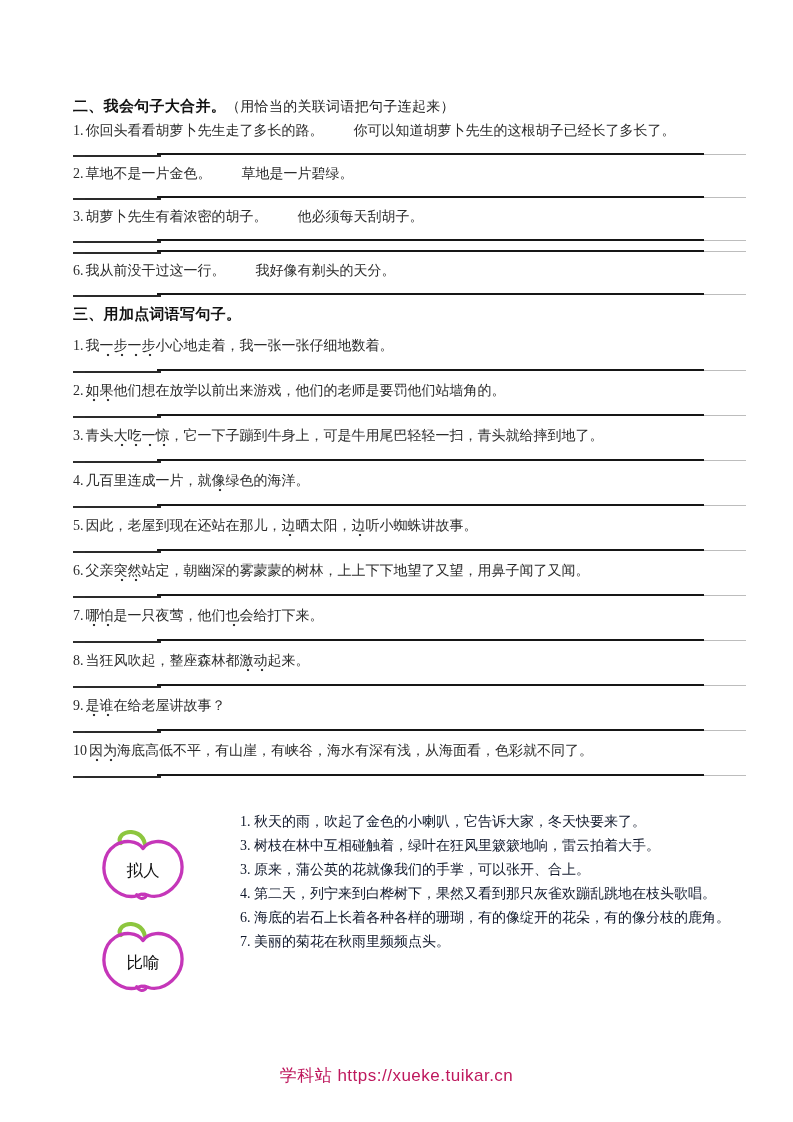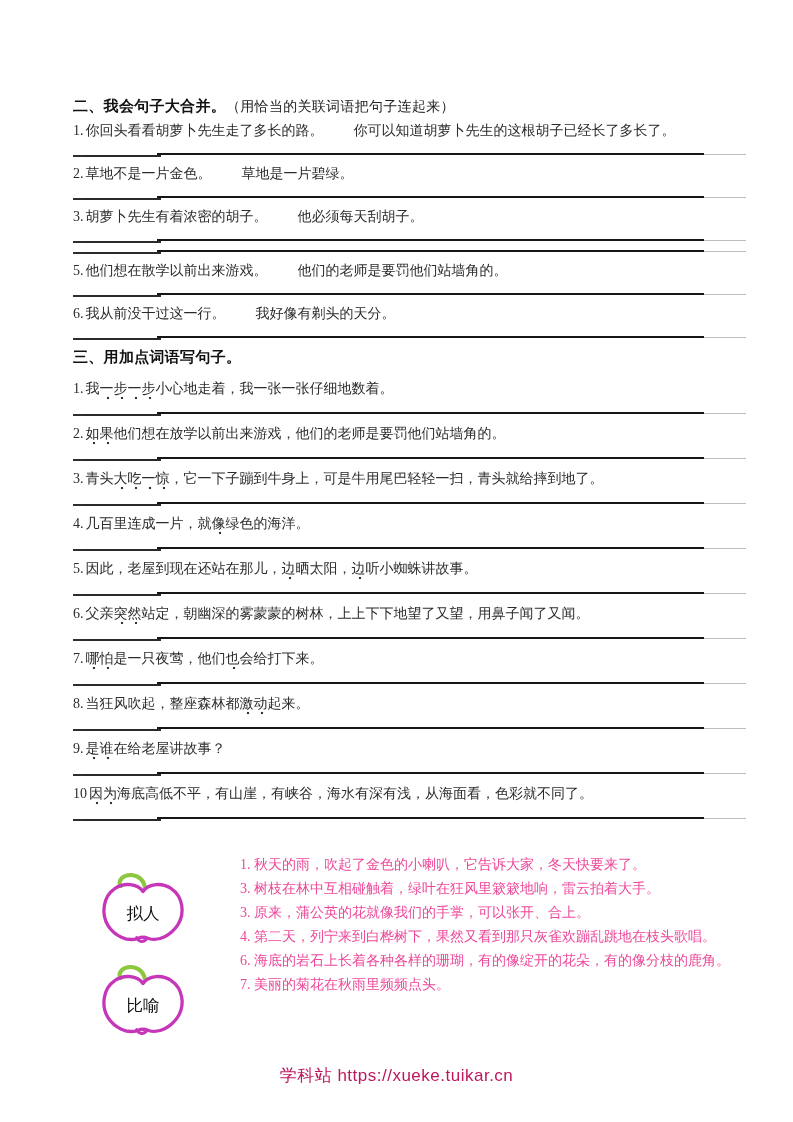--- a/index.html
+++ b/index.html
@@ -50,21 +50,21 @@
   .sec3-title-gap { height:8px; }
   .sec4-title-gap { height:24px; }
   
   .s4-body { display:flex; align-items:flex-start; }
   .s4-left { width:167px; flex:0 0 167px; }
   .apple-wrap { width:92px; margin-left:24px; }
   .apple-1 { margin-top:16px; }
   .apple-2 { margin-top:20px; }
   .s4-right { flex:1; }
   .s4-sentence {
-    font-size:14px; line-height:24px; color:#ec4899; white-space:nowrap;
+    font-size:14px; line-height:24px; color:#0f172a; white-space:nowrap;
   }
   .apple-label-svg-text {
     font-family:"Liberation Serif","DejaVu Serif",serif;
   }
   .footer {
     position:absolute; left:0; top:1064px; width:100%;
     text-align:center;
     font-family:"Liberation Sans","DejaVu Sans",sans-serif;
     font-size:17px; color:#be185d; letter-spacing:0.5px;
   }
@@ -100,29 +100,20 @@
         <div class="q-item">
           <div class="q-text"><span class="q-num">3.</span><span>胡萝卜先生有着浓密的胡子。</span><span class="gap"></span><span>他必须每天刮胡子。</span></div>
           <div class="answer-line">
             <span class="seg seg-tick"></span>
             <span class="seg seg-short"></span>
             <span class="seg seg-long"></span>
             <span class="seg seg-tail"></span>
           </div>
         </div>
         <div class="q-item">
-          <div class="answer-line">
-            <span class="seg seg-tick"></span>
-            <span class="seg seg-short"></span>
-            <span class="seg seg-long"></span>
-            <span class="seg seg-tail"></span>
-          </div>
-        </div>
-        <div class="q-item">
-          <div class="q-text"><span class="q-num">5.</span><span>他们想在散学以前出来游戏。</span><span class="gap"></span><span>他们的老师是要罚他们站墙角的。</span></div>
           <div class="answer-line">
             <span class="seg seg-tick"></span>
             <span class="seg seg-short"></span>
             <span class="seg seg-long"></span>
             <span class="seg seg-tail"></span>
           </div>
         </div>
         <div class="q-item">
           <div class="q-text"><span class="q-num">6.</span><span>我从前没干过这一行。</span><span class="gap"></span><span>我好像有剃头的天分。</span></div>
           <div class="answer-line">

